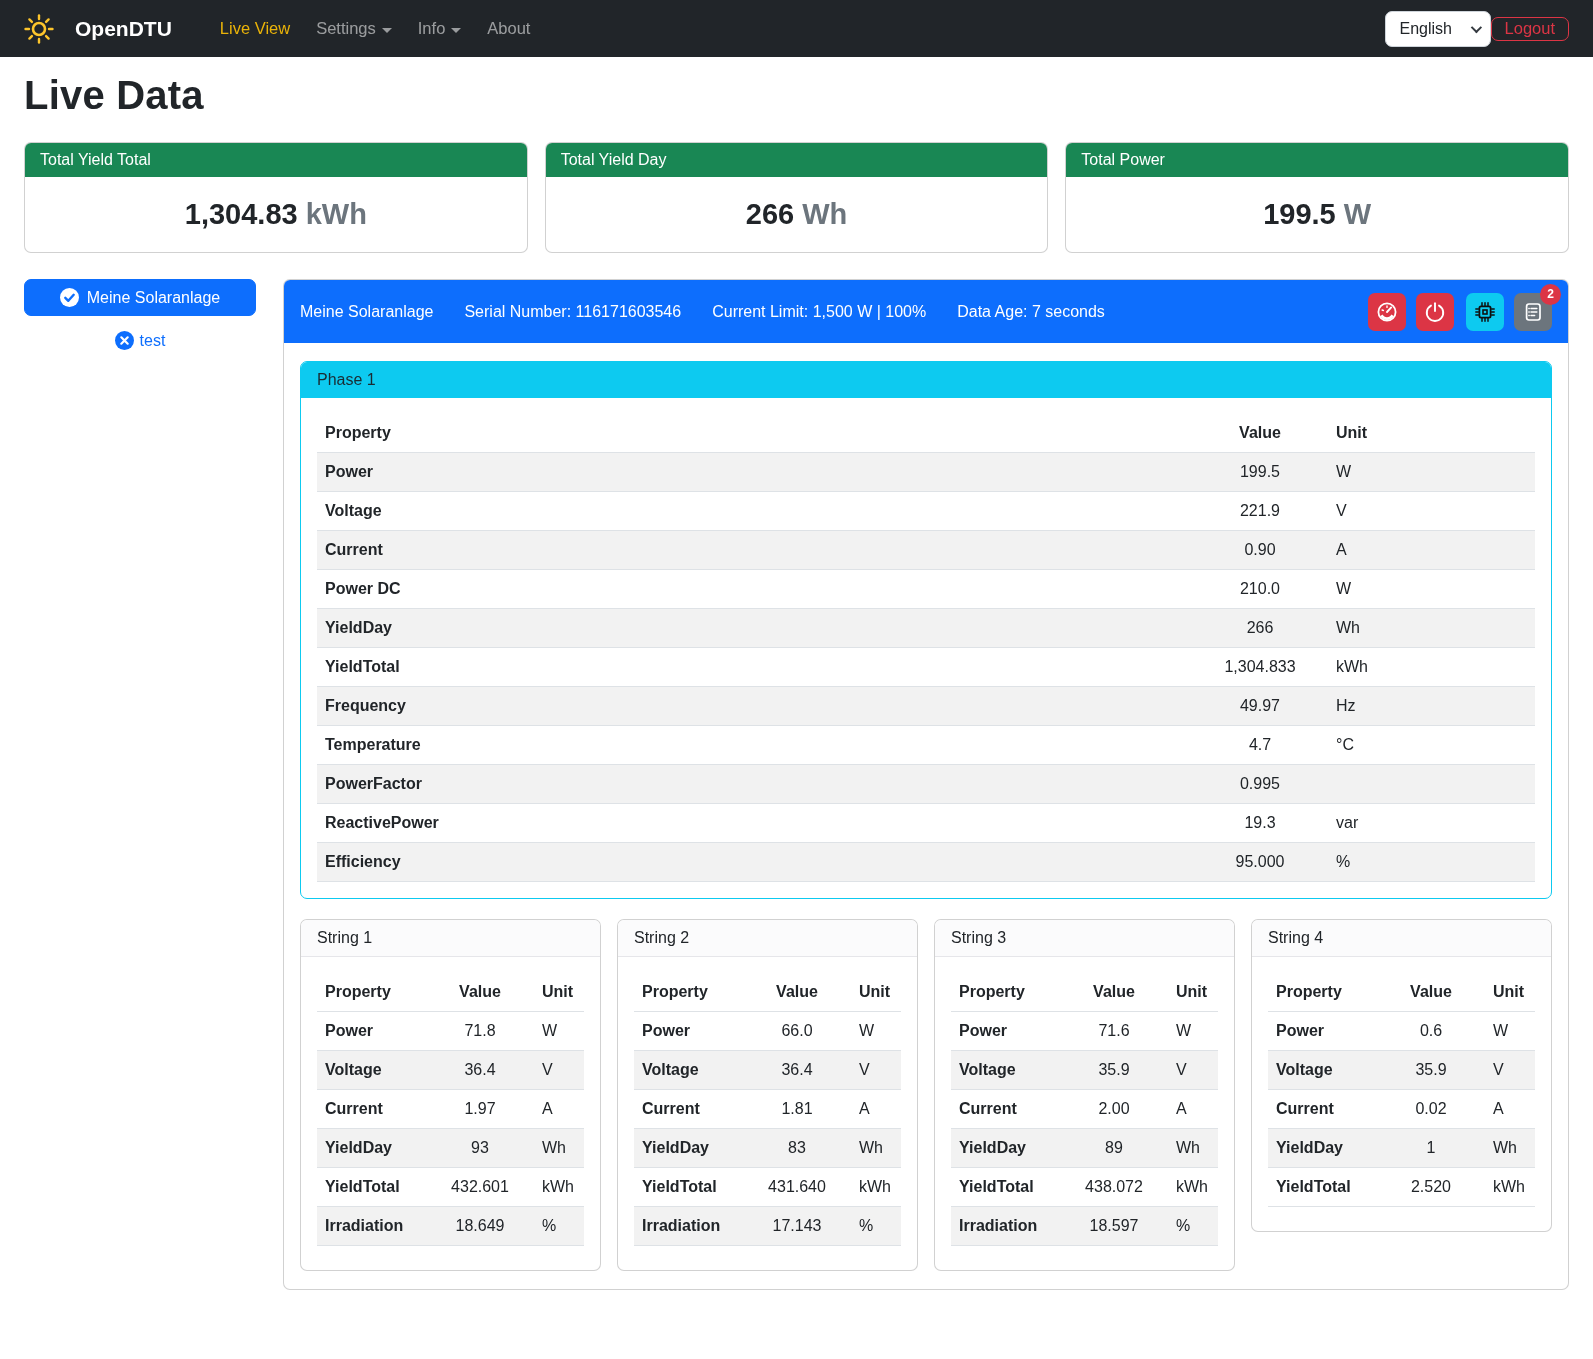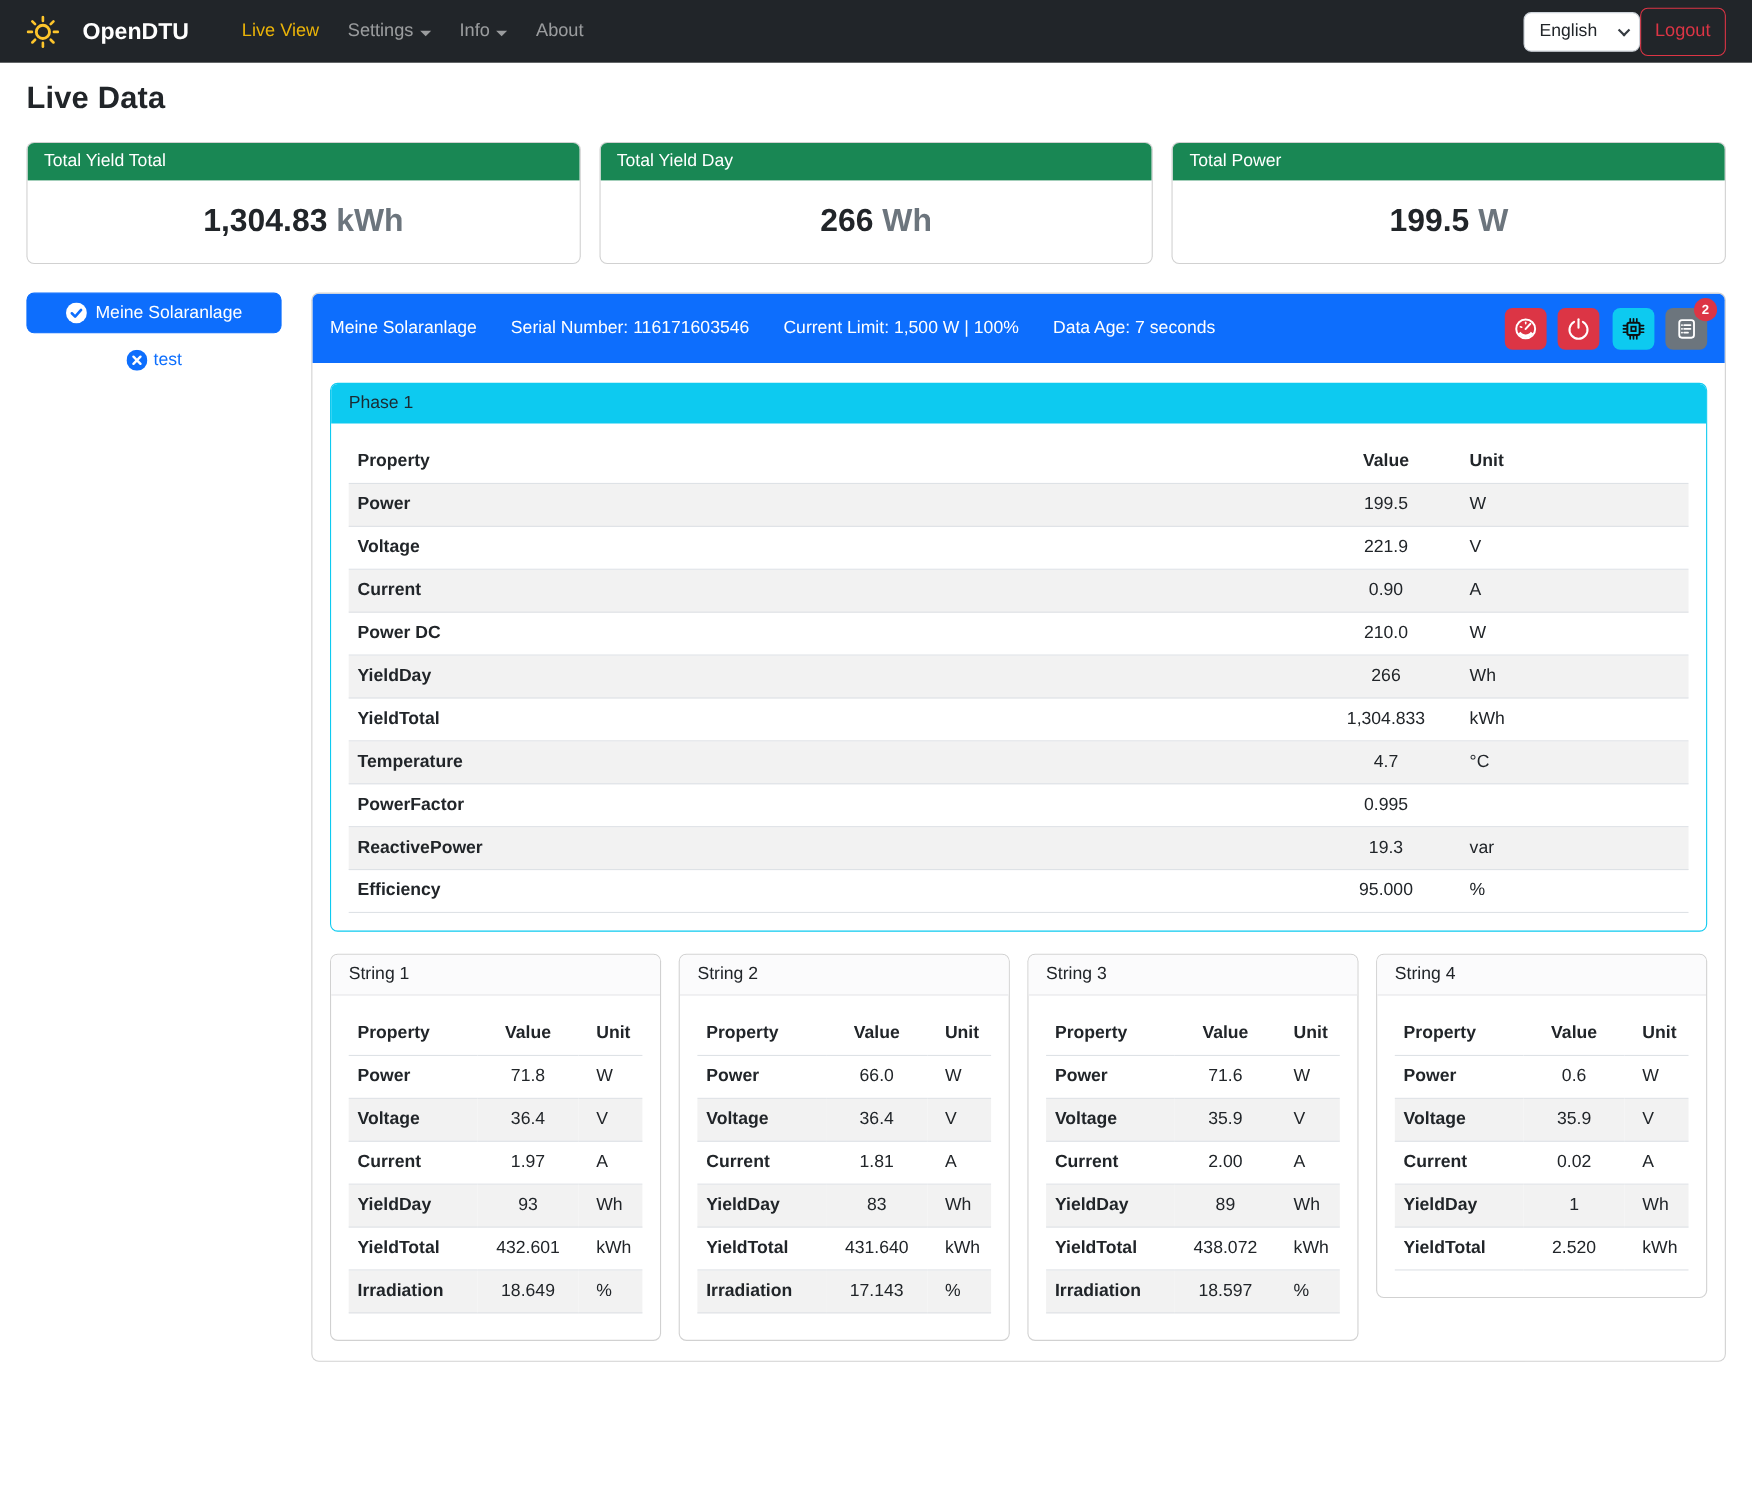--- a/index.html
+++ b/index.html
@@ -28,27 +28,27 @@
     font-family:inherit; cursor:pointer;
   }
   .select-wrap { position:relative; }
   .select-wrap .chev {
     position:absolute; right:12px; top:14px; width:8px; height:8px;
     border-right:2px solid #343a40; border-bottom:2px solid #343a40;
     transform:rotate(45deg) translateY(-2px); pointer-events:none;
   }
   .logout-btn {
     background:transparent; border:1px solid #dc3545; color:#dc3545;
-    border-radius:7px; height:44px; padding:0 13px; font-size:16.5px; cursor:pointer;
+    border-radius:7px; height:24px; padding:0 13px; font-size:16.5px; cursor:pointer;
     font-family:inherit;
   }
 
   
   .page { padding:0 24px; }
-  .page-title { font-size:28px; font-weight:700; margin:16px 0 24px 0; letter-spacing:.2px; }
+  .page-title { font-size:40px; font-weight:700; margin:16px 0 24px 0; letter-spacing:.2px; }
 
   
   .summary-row { display:grid; grid-template-columns:1fr 1fr 1fr; gap:17px; margin-bottom:26px; }
   .card { border:1px solid rgba(0,0,0,.18); border-radius:7px; background:#fff; overflow:hidden; }
   .card-header-green { background:#198754; color:#fff; padding:8px 15px; font-size:16px; }
   .summary-body { padding:21px 16px; text-align:center; font-size:29px; font-weight:600; }
   .summary-body .unit { color:#6c757d; margin-left:8px; }
 
   
   .main-row { display:flex; gap:27px; align-items:flex-start; }
@@ -310,20 +310,25 @@
                     <th class="c0">YieldDay</th>
                     <td class="c1">266</td>
                     <td class="c2">Wh</td>
                   </tr>
                   <tr>
                     <th class="c0">YieldTotal</th>
                     <td class="c1">1,304.833</td>
                     <td class="c2">kWh</td>
                   </tr>
                   <tr>
+                    <th class="c0">Frequency</th>
+                    <td class="c1">49.97</td>
+                    <td class="c2">Hz</td>
+                  </tr>
+                  <tr>
                     <th class="c0">Temperature</th>
                     <td class="c1">4.7</td>
                     <td class="c2">°C</td>
                   </tr>
                   <tr>
                     <th class="c0">PowerFactor</th>
                     <td class="c1">0.995</td>
                     <td class="c2"></td>
                   </tr>
                   <tr>

